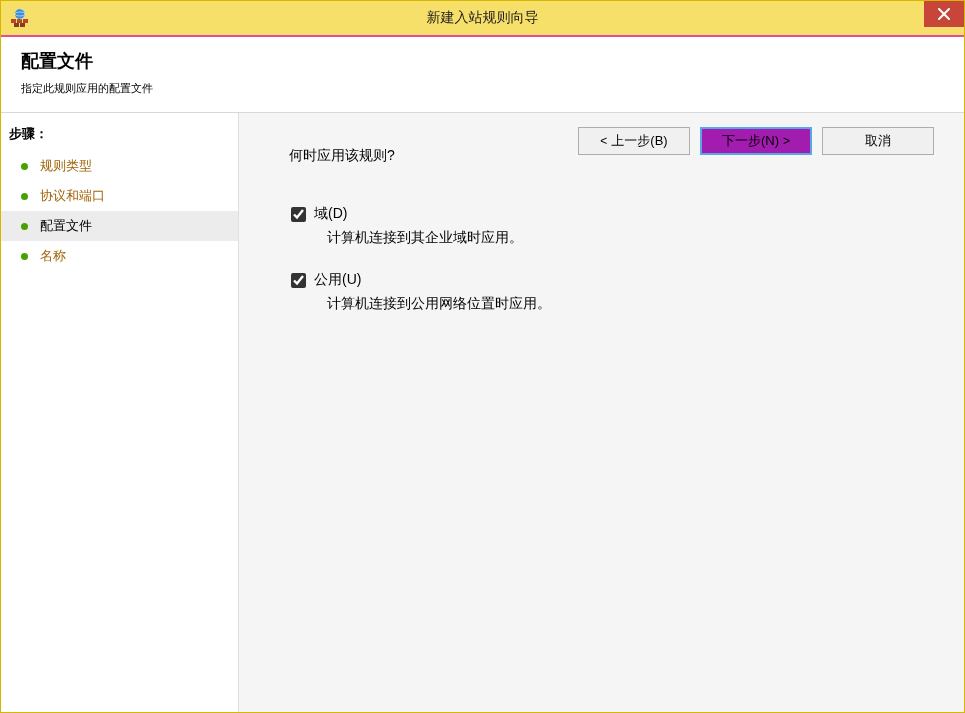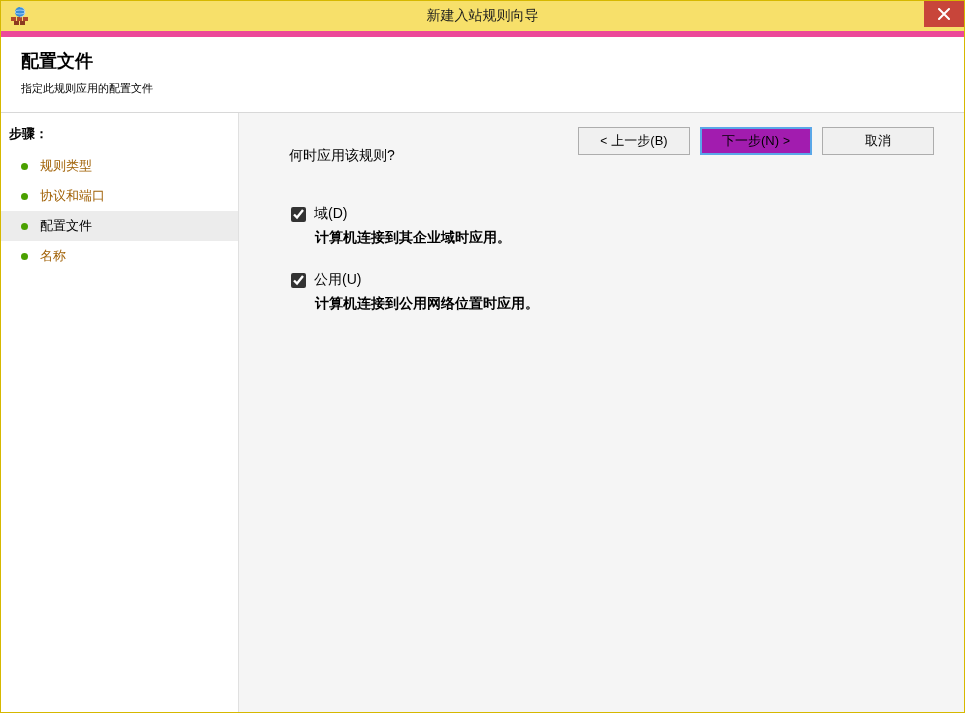--- a/index.html
+++ b/index.html
@@ -19,21 +19,21 @@
     background: #ffffff;
     position: relative;
   }
   
   .titlebar {
     height: 36px;
     background: #f7e06a;
     display: flex;
     align-items: center;
     position: relative;
-    border-bottom: 6px solid #ec4899;
+    border-bottom: 2px solid #ec4899;
   }
   .titlebar .app-icon {
     width: 18px;
     height: 18px;
     margin-left: 10px;
     display: flex;
     align-items: flex-end;
     justify-content: center;
   }
   .titlebar .title-text {
@@ -140,24 +140,23 @@
     width: 15px;
     height: 15px;
     margin: 0 8px 0 0;
     accent-color: #333;
   }
   .opt-head .opt-title {
     font-weight: normal;
     font-size: 14px;
   }
   .opt-desc {
-    margin-left: 24px;
-    font-size: 14px;
-    color: #000;
-    font-weight: bold;
+    margin-left: 36px;
+    font-size: 14px;
+    color: #000;
   }
   
   .footer {
     height: 56px;
     display: flex;
     align-items: center;
     justify-content: flex-end;
     padding-right: 30px;
     gap: 10px;
     background: #f5f5f5;

